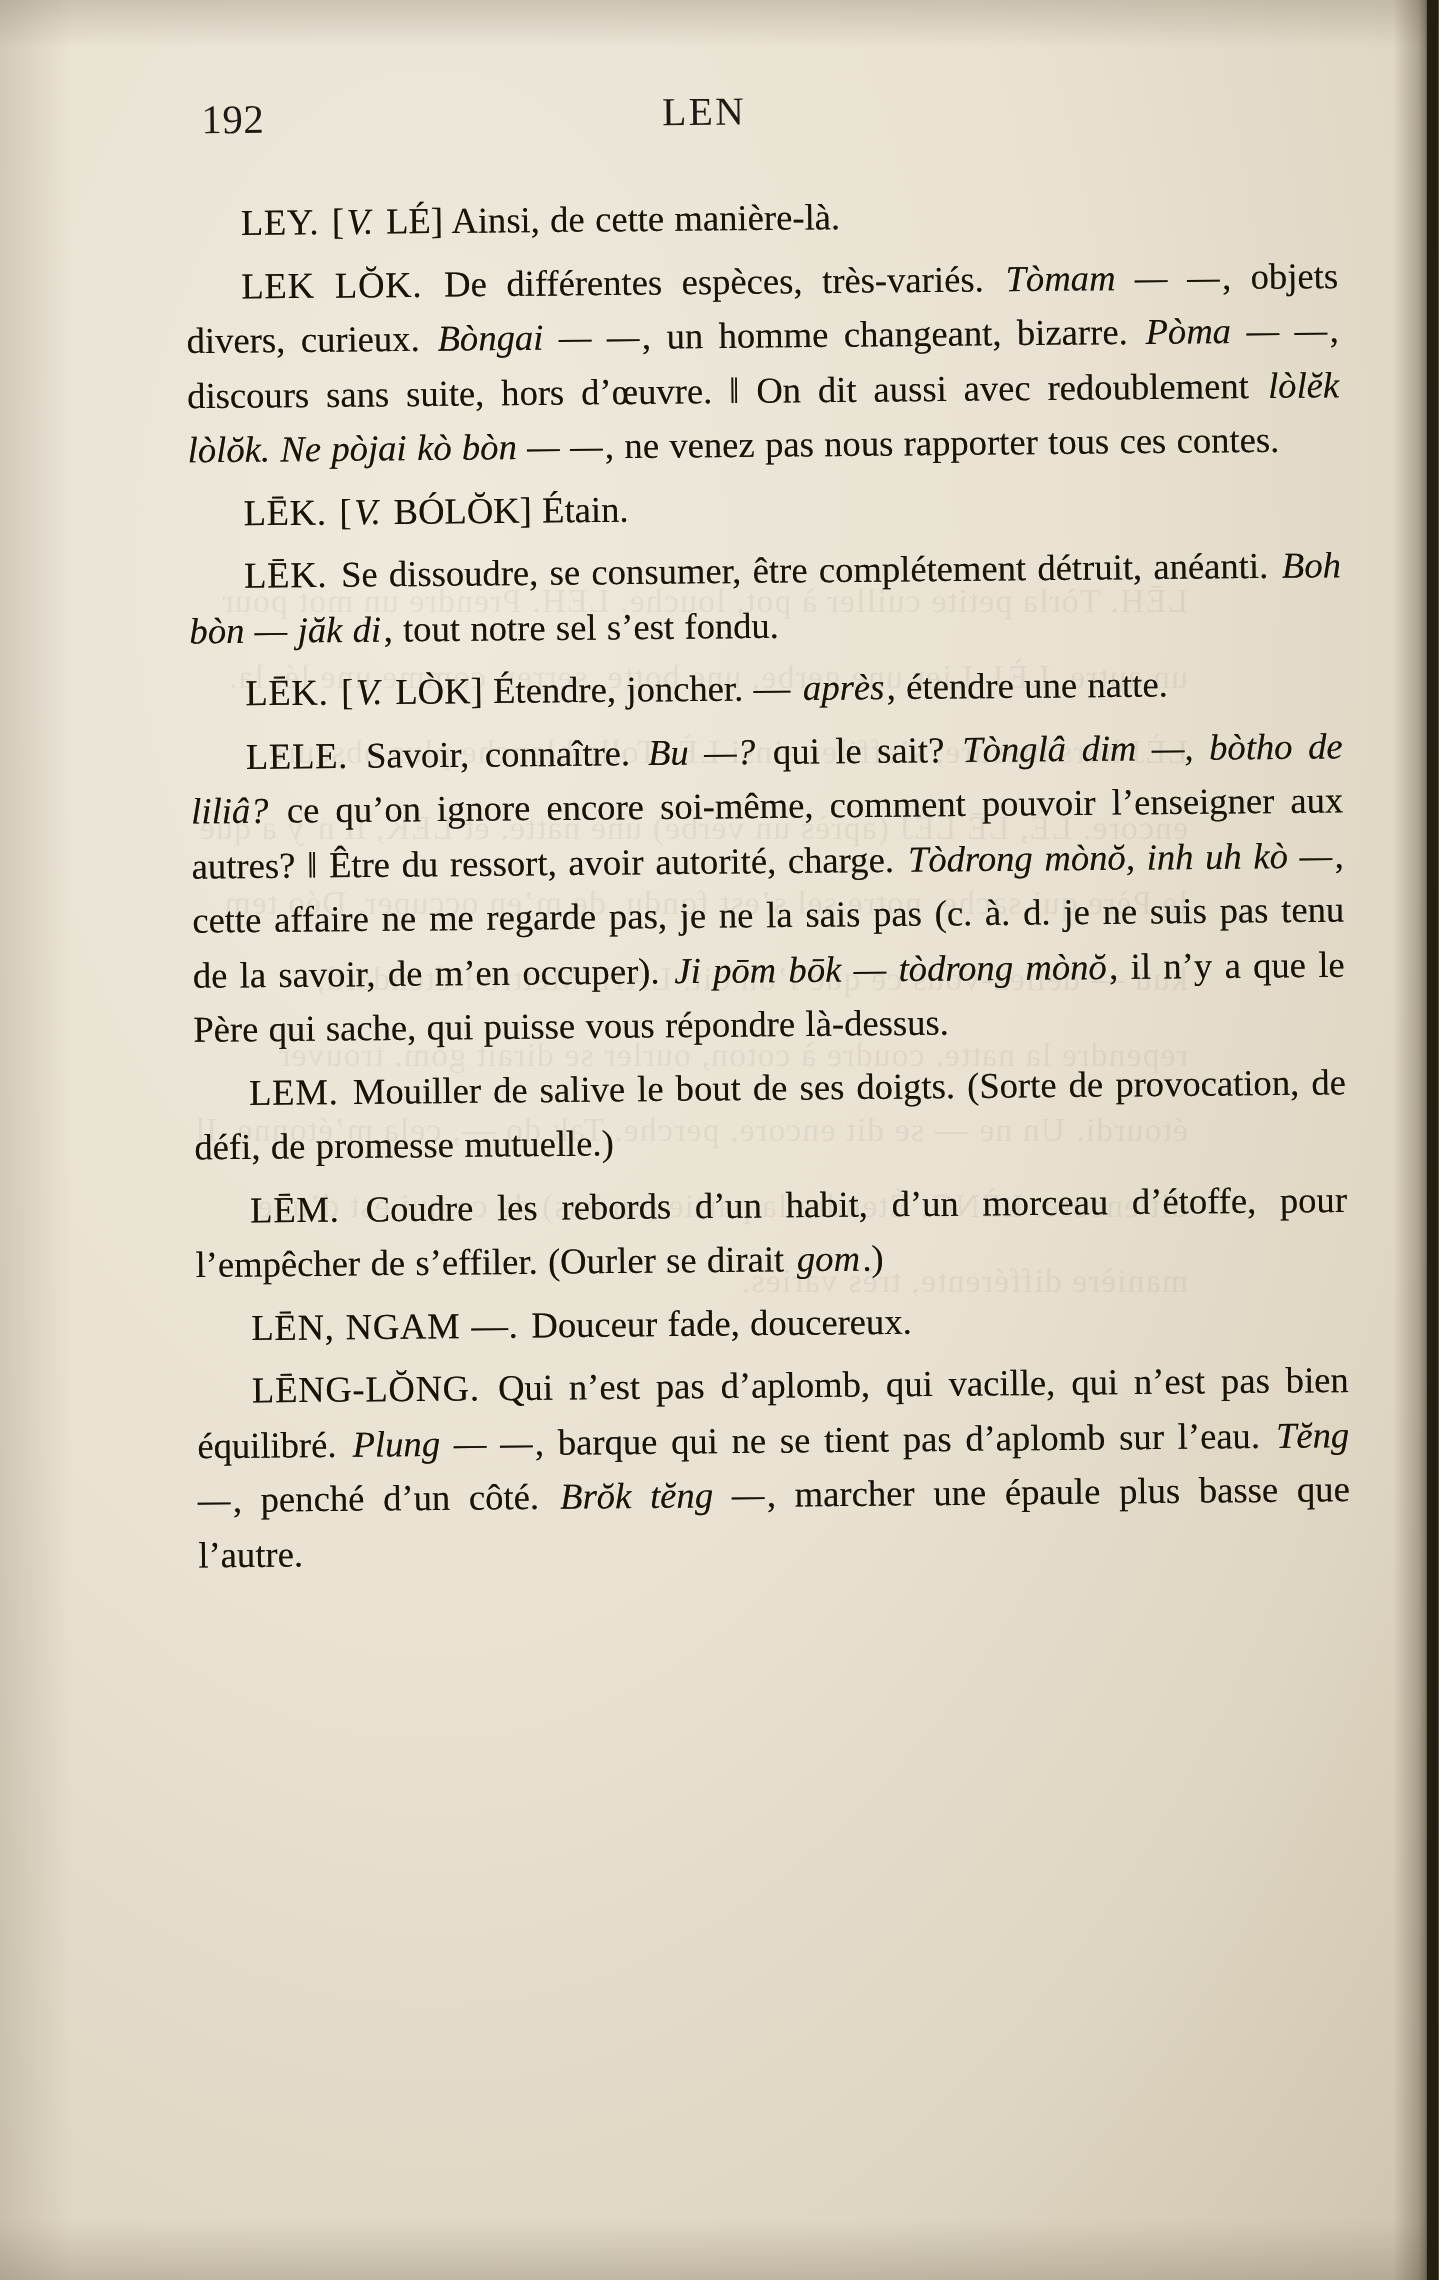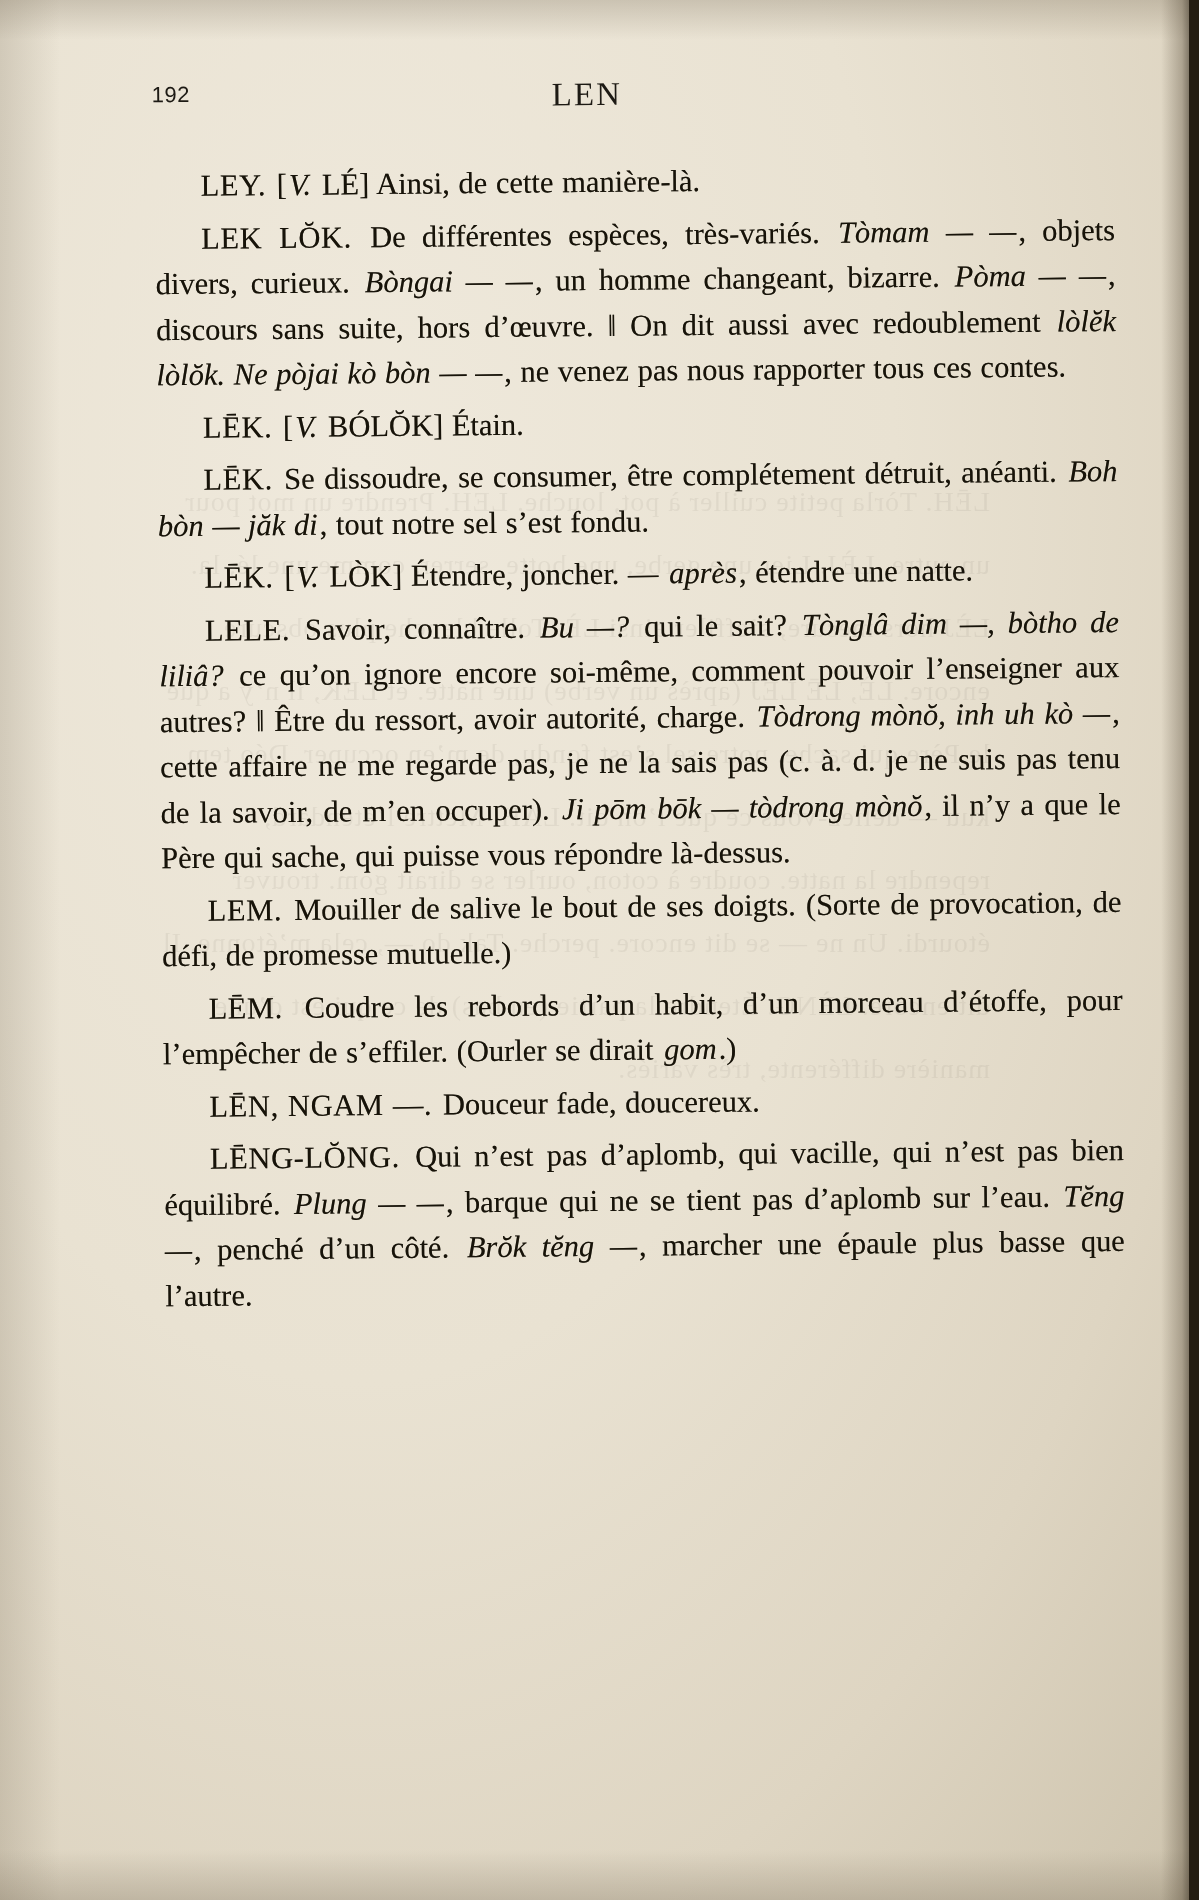--- a/index.html
+++ b/index.html
@@ -96,26 +96,26 @@
 
   .header {
     position: absolute;
     top: 78px;
     left: 160px;
     width: 840px;
     height: 40px;
   }
   .folio {
     position: absolute;
-    left: 0;
-    top: 0;
-    font-size: 22px;
+    left: 16px;
+    top: 0;
+    font-size: 34px;
     color: #1d1a14;
     letter-spacing: 0.5px;
-    font-family: Liberation Sans, sans-serif;
+    font-family: Liberation Serif, serif;
   }
   .running-head {
     position: absolute;
     left: 0;
     right: 0;
     top: -2px;
     text-align: center;
     font-size: 33px;
     letter-spacing: 2px;
     color: #1d1a14;

